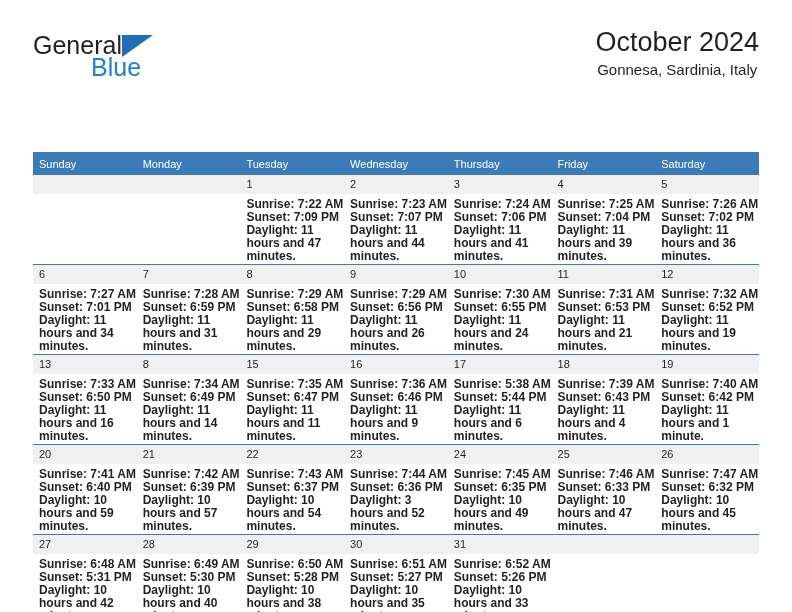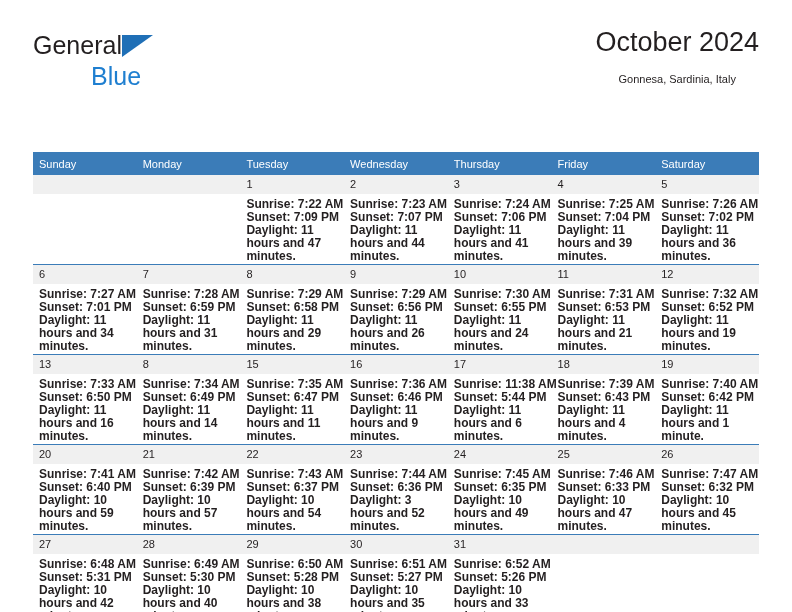--- a/index.html
+++ b/index.html
@@ -51,44 +51,44 @@
     left: 89px;
     top: 3px;
     width: 0;
     height: 0;
     border-left: 31px solid #1f6fb6;
     border-bottom: 22px solid transparent;
   }
   .brand-blue {
     position: absolute;
     left: 58px;
-    top: 31px;
+    top: 22px;
     font-size: 25px;
     color: #1f7fd0;
     line-height: 26px;
     font-family: "Liberation Sans", sans-serif;
   }
 
   .title-block {
     position: absolute;
     right: 0;
     top: 0;
     text-align: center;
   }
   .cal-title {
     font-size: 27px;
     color: #231f20;
     line-height: 32px;
     white-space: nowrap;
   }
   .cal-sub {
-    font-size: 11px;
+    font-size: 15px;
     color: #231f20;
     line-height: 20px;
-    margin-top: 11px;
+    margin-top: 2px;
     white-space: nowrap;
   }
 
   
   .cal {
     position: absolute;
     left: 33px;
     top: 104px;
     width: 726px;
     border-collapse: collapse;
@@ -330,21 +330,21 @@
             <span class="daynum">16</span>
             <div class="cell-body">
               <div>Sunrise: 7:36 AM</div>
               <div>Sunset: 6:46 PM</div>
               <div class="wrap">Daylight: 11 hours and 9 minutes.</div>
             </div>
           </td>
           <td>
             <span class="daynum">17</span>
             <div class="cell-body">
-              <div>Sunrise: 11:38 AM</div>
+              <div>Sunrise: 5:38 AM</div>
               <div>Sunset: 5:44 PM</div>
               <div class="wrap">Daylight: 11 hours and 6 minutes.</div>
             </div>
           </td>
           <td>
             <span class="daynum">18</span>
             <div class="cell-body">
               <div>Sunrise: 7:39 AM</div>
               <div>Sunset: 6:43 PM</div>
               <div class="wrap">Daylight: 11 hours and 4 minutes.</div>

